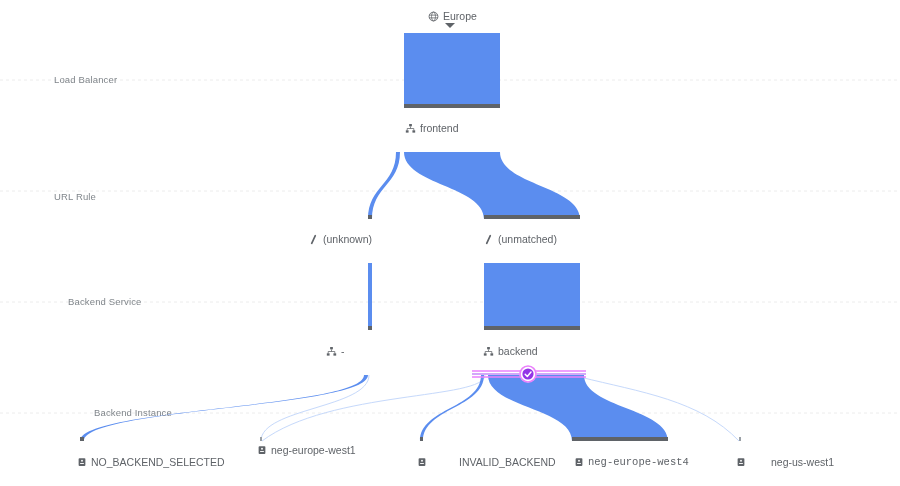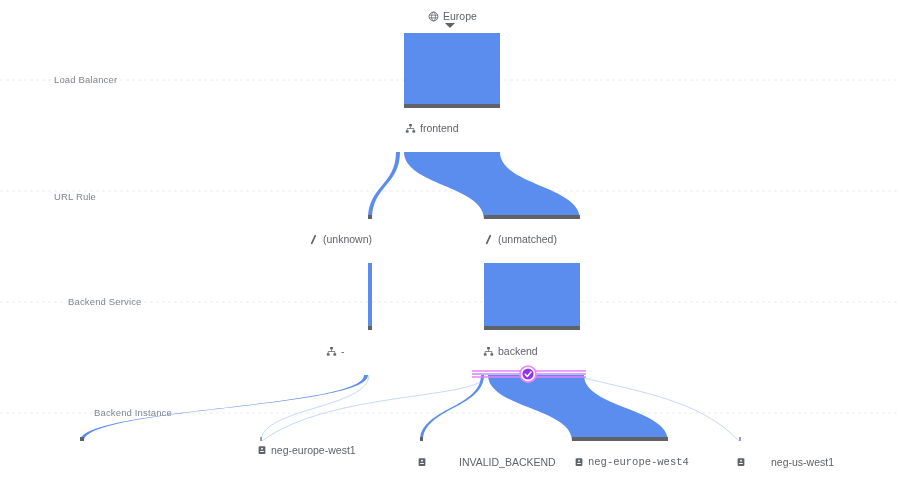--- a/index.html
+++ b/index.html
@@ -228,20 +228,30 @@
       <svg viewBox="0 0 16 16" width="11" height="11" aria-hidden="true">
         <rect x="6" y="1.5" width="4" height="3.4" fill="#5f6368"></rect>
         <rect x="1.2" y="10.6" width="4" height="3.4" fill="#5f6368"></rect>
         <rect x="10.8" y="10.6" width="4" height="3.4" fill="#5f6368"></rect>
         <path d="M 8 5 L 8 8 M 3.2 10.6 L 3.2 8 L 12.8 8 L 12.8 10.6" fill="none" stroke="#5f6368" stroke-width="1.1"></path>
       </svg>
     </span>
     <span class="lbl-text">backend</span>
   </div>
 
+  <div class="node-label" style="left:76px; top:455px;">
+    <span class="lbl-icon">
+      <svg viewBox="0 0 16 16" width="10" height="10" aria-hidden="true">
+        <rect x="2.6" y="1.8" width="10.8" height="12.4" rx="1.4" fill="#5f6368"></rect>
+        <circle cx="8" cy="6" r="1.5" fill="#ffffff"></circle>
+        <rect x="5" y="9.6" width="6" height="1.5" fill="#ffffff"></rect>
+      </svg>
+    </span>
+    <span class="lbl-text">NO_BACKEND_SELECTED</span>
+  </div>
   <div class="node-label" style="left:256px; top:443px;">
     <span class="lbl-icon">
       <svg viewBox="0 0 16 16" width="10" height="10" aria-hidden="true">
         <rect x="2.6" y="1.8" width="10.8" height="12.4" rx="1.4" fill="#5f6368"></rect>
         <circle cx="8" cy="6" r="1.5" fill="#ffffff"></circle>
         <rect x="5" y="9.6" width="6" height="1.5" fill="#ffffff"></rect>
       </svg>
     </span>
     <span class="lbl-text">neg-europe-west1</span>
   </div>

